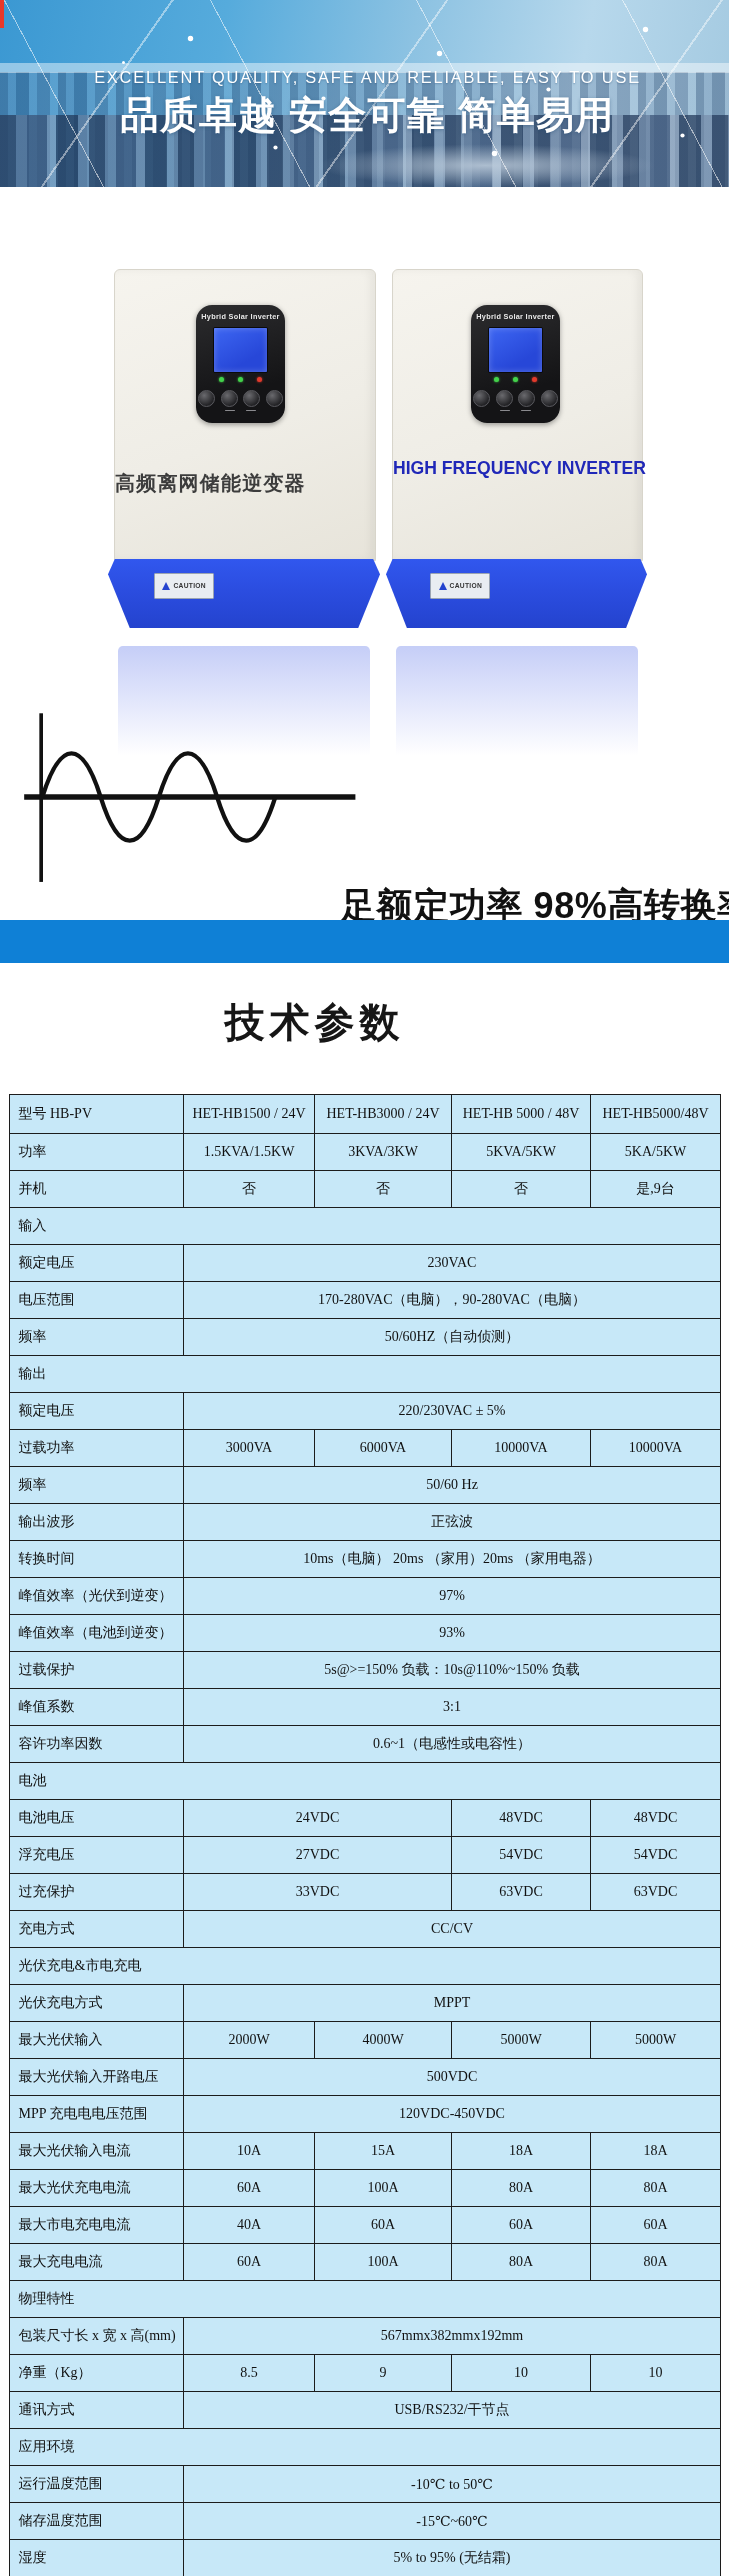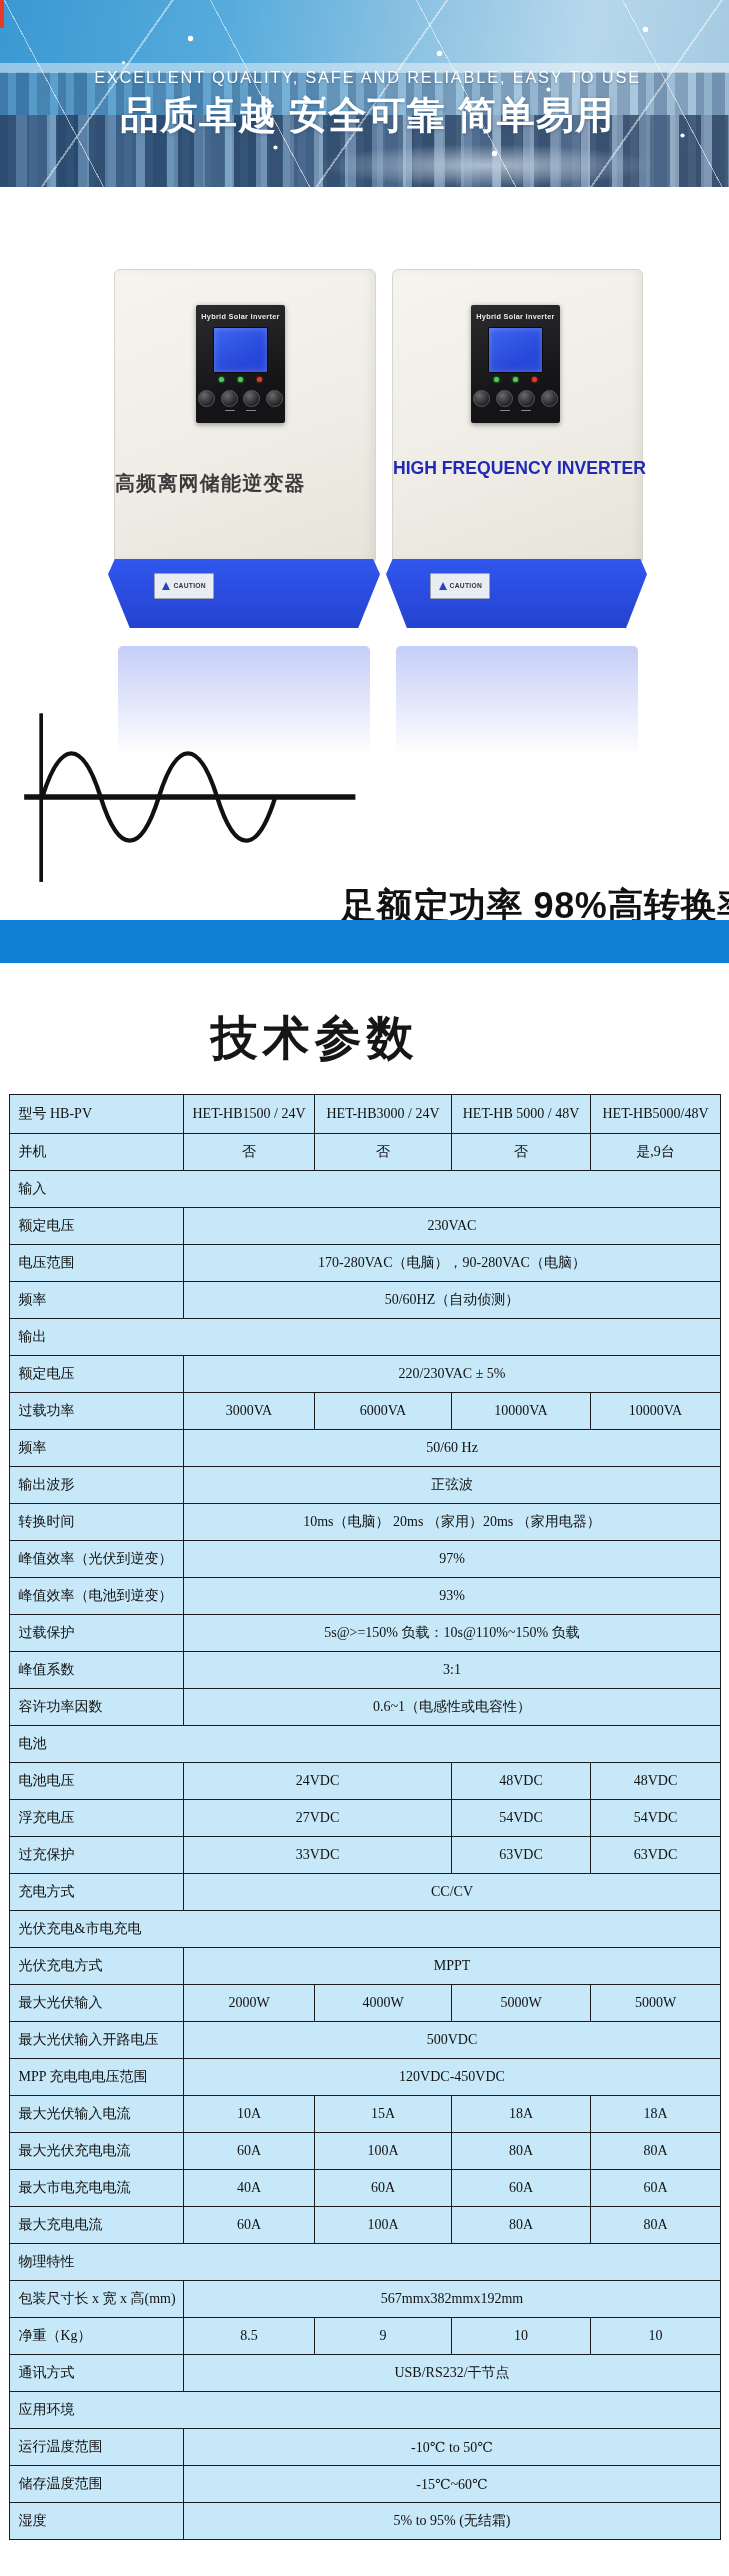--- a/index.html
+++ b/index.html
@@ -34,21 +34,21 @@
   .banner-en{position:absolute;left:0;top:68px;width:100%;font-size:16.4px;letter-spacing:1.8px;
              font-weight:400;text-shadow:0 0.6px 1.8px rgba(40,80,120,.4);white-space:nowrap;}
   .banner-cn{position:absolute;left:0;top:90px;width:100%;font-size:38px;font-weight:bold;letter-spacing:1.2px;
              text-shadow:0 1.2px 3.6px rgba(30,70,110,.45);white-space:nowrap;}
 
   
   .inverter{position:absolute;}
   .inv-body{position:relative;background:linear-gradient(160deg,#f6f4ee 0%,#efede6 55%,#e7e4da 100%);
             border:0.6px solid #d8d5cb;border-radius:6px 6px 0 0;box-shadow:inset -4.9px 0 8.5px rgba(0,0,0,.05);}
   .inv-panel{position:absolute;background:linear-gradient(165deg,#2c2c2e,#141416 70%);
-             border-radius:2px;box-shadow:0 1.8px 4.9px rgba(0,0,0,.35);}
+             border-radius:16px;box-shadow:0 1.8px 4.9px rgba(0,0,0,.35);}
   .panel-title{margin-top:7.3px;text-align:center;color:#e8e8e8;font-size:7.3px;letter-spacing:0.3px;font-weight:bold;}
   .screen{margin:6px auto 3.6px auto;width:53px;height:44px;border:1.2px solid #0a0a0a;border-radius:1.8px;
           background:linear-gradient(150deg,#3d66f2,#2747d8 70%);box-shadow:inset 0 0 6px rgba(255,255,255,.25);}
   .leds{display:flex;justify-content:center;gap:13.4px;margin-top:3.6px;}
   .led{width:5.5px;height:5.5px;border-radius:50%;}
   .led.g{background:#43d24b;box-shadow:0 0 2.4px #43d24b;}
   .led.r{background:#e23a2c;box-shadow:0 0 2.4px #e23a2c;}
   .btns{display:flex;justify-content:center;gap:5.5px;margin-top:7.3px;}
   .btn{width:15px;height:15px;border-radius:50%;background:radial-gradient(circle at 35% 30%,#6a6a6e,#232326 70%);
        border:1.2px solid #59595e;}
@@ -69,21 +69,21 @@
            background:linear-gradient(180deg,rgba(118,138,236,.42) 0%,rgba(130,148,240,.18) 55%,rgba(255,255,255,0) 90%);}
 
   
   .sine-wrap{position:absolute;left:18px;top:706px;width:346px;height:182px;}
 
   
   .slogan{position:absolute;left:340px;top:865px;width:389px;text-align:right;
           font-size:36px;font-weight:bold;color:#111;letter-spacing:0.6px;white-space:nowrap;margin-top:17px;}
   .divider{position:absolute;left:0;top:920px;width:729px;height:43px;}
   .tech-title{position:absolute;left:0;top:995px;width:629px;text-align:center;
-          font-size:47px;font-weight:bold;color:#161616;letter-spacing:4.9px;margin-top:12px;}
+          font-size:40px;font-weight:bold;color:#161616;letter-spacing:4.9px;}
 
   
   .spec-table{position:absolute;left:9px;top:1094px;border-collapse:collapse;width:711px;
           table-layout:fixed;border:1.8px solid #1c1c1c;}
   .spec-table td{border:1.2px solid #1c1c1c;background:#c7e8f8;height:34px;
           font-family:"Liberation Serif","DejaVu Serif",serif;font-size:14px;color:#111;
           overflow:hidden;white-space:nowrap;}
   .spec-table tr.hdr td{height:36px;margin-left:30px;}
   .label-cell{text-align:left;padding-left:8.5px;}
   .value-cell{text-align:center;}
@@ -197,20 +197,27 @@
     </colgroup>
     <tbody>
         <tr class="hdr">
           <td class="label-cell">型号 HB-PV</td>
           <td class="value-cell">HET-HB1500 / 24V</td>
           <td class="value-cell">HET-HB3000 / 24V</td>
           <td class="value-cell">HET-HB 5000 / 48V</td>
           <td class="value-cell">HET-HB5000/48V</td>
         </tr>
         <tr>
+          <td class="label-cell">功率</td>
+          <td class="value-cell">1.5KVA/1.5KW</td>
+          <td class="value-cell">3KVA/3KW</td>
+          <td class="value-cell">5KVA/5KW</td>
+          <td class="value-cell">5KA/5KW</td>
+        </tr>
+        <tr>
           <td class="label-cell">并机</td>
           <td class="value-cell">否</td>
           <td class="value-cell">否</td>
           <td class="value-cell">否</td>
           <td class="value-cell">是,9台</td>
         </tr>
         <tr>
           <td class="section-cell" colspan="5">输入</td>
         </tr>
         <tr>

